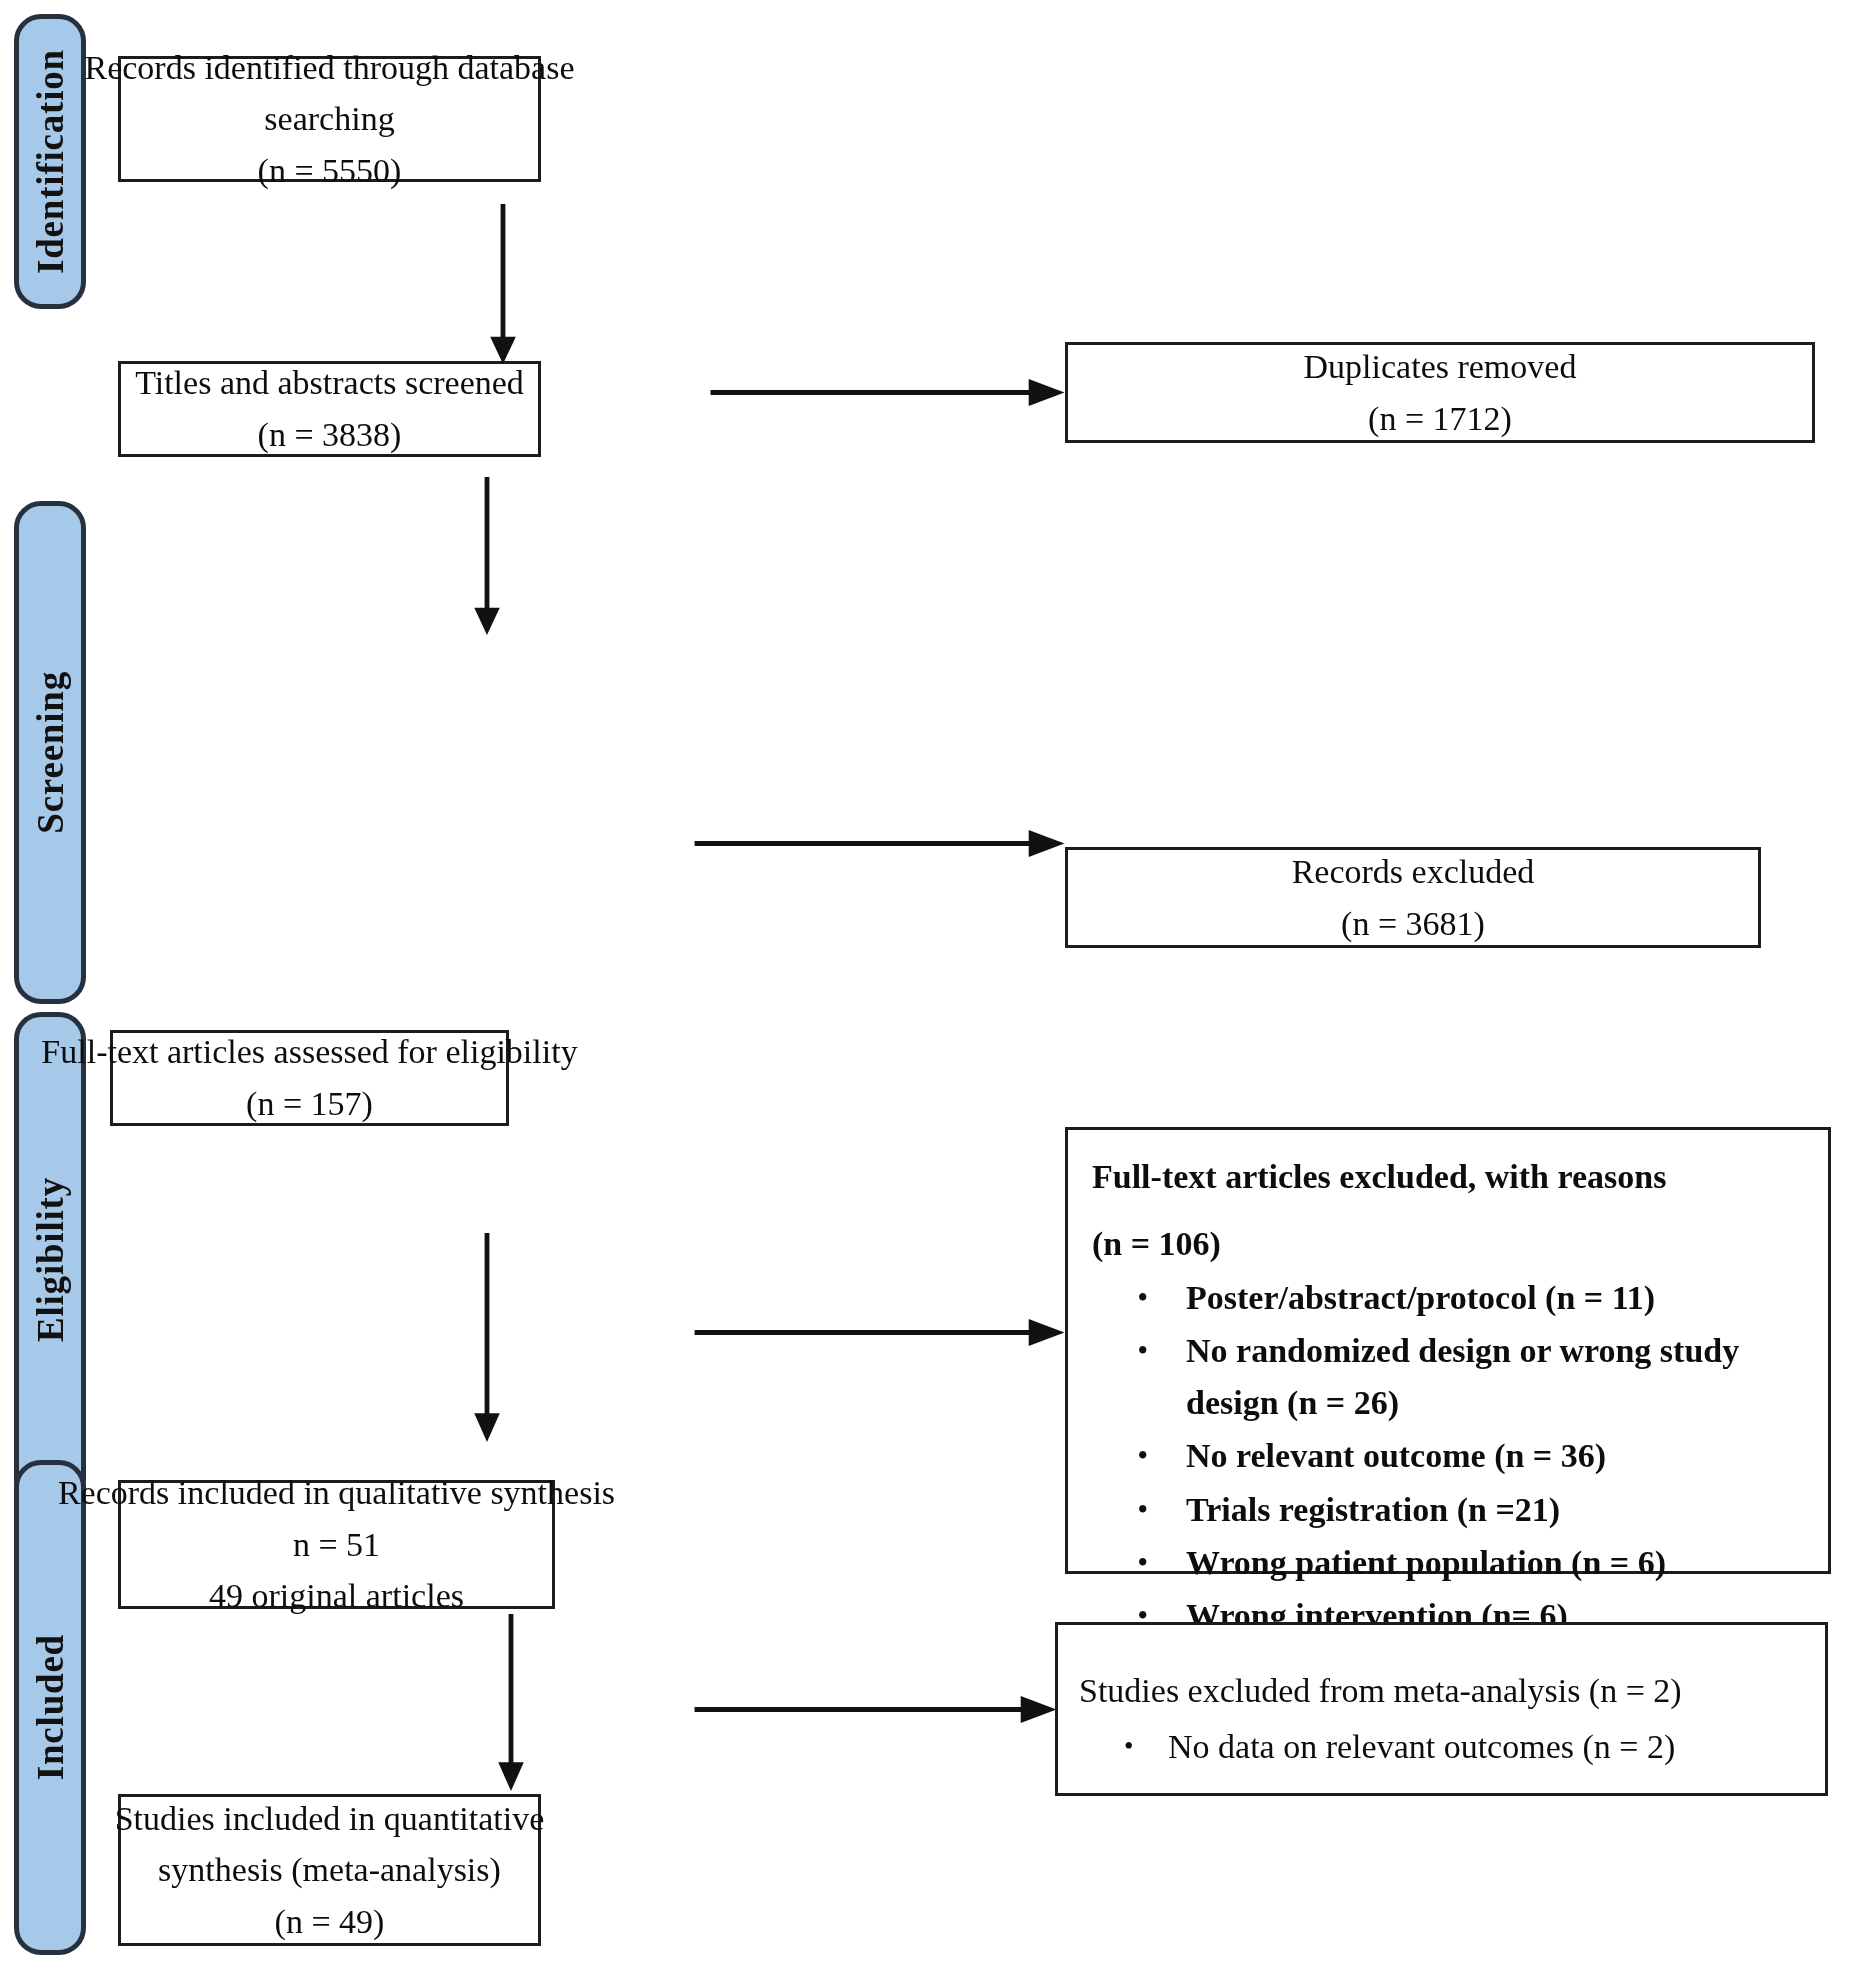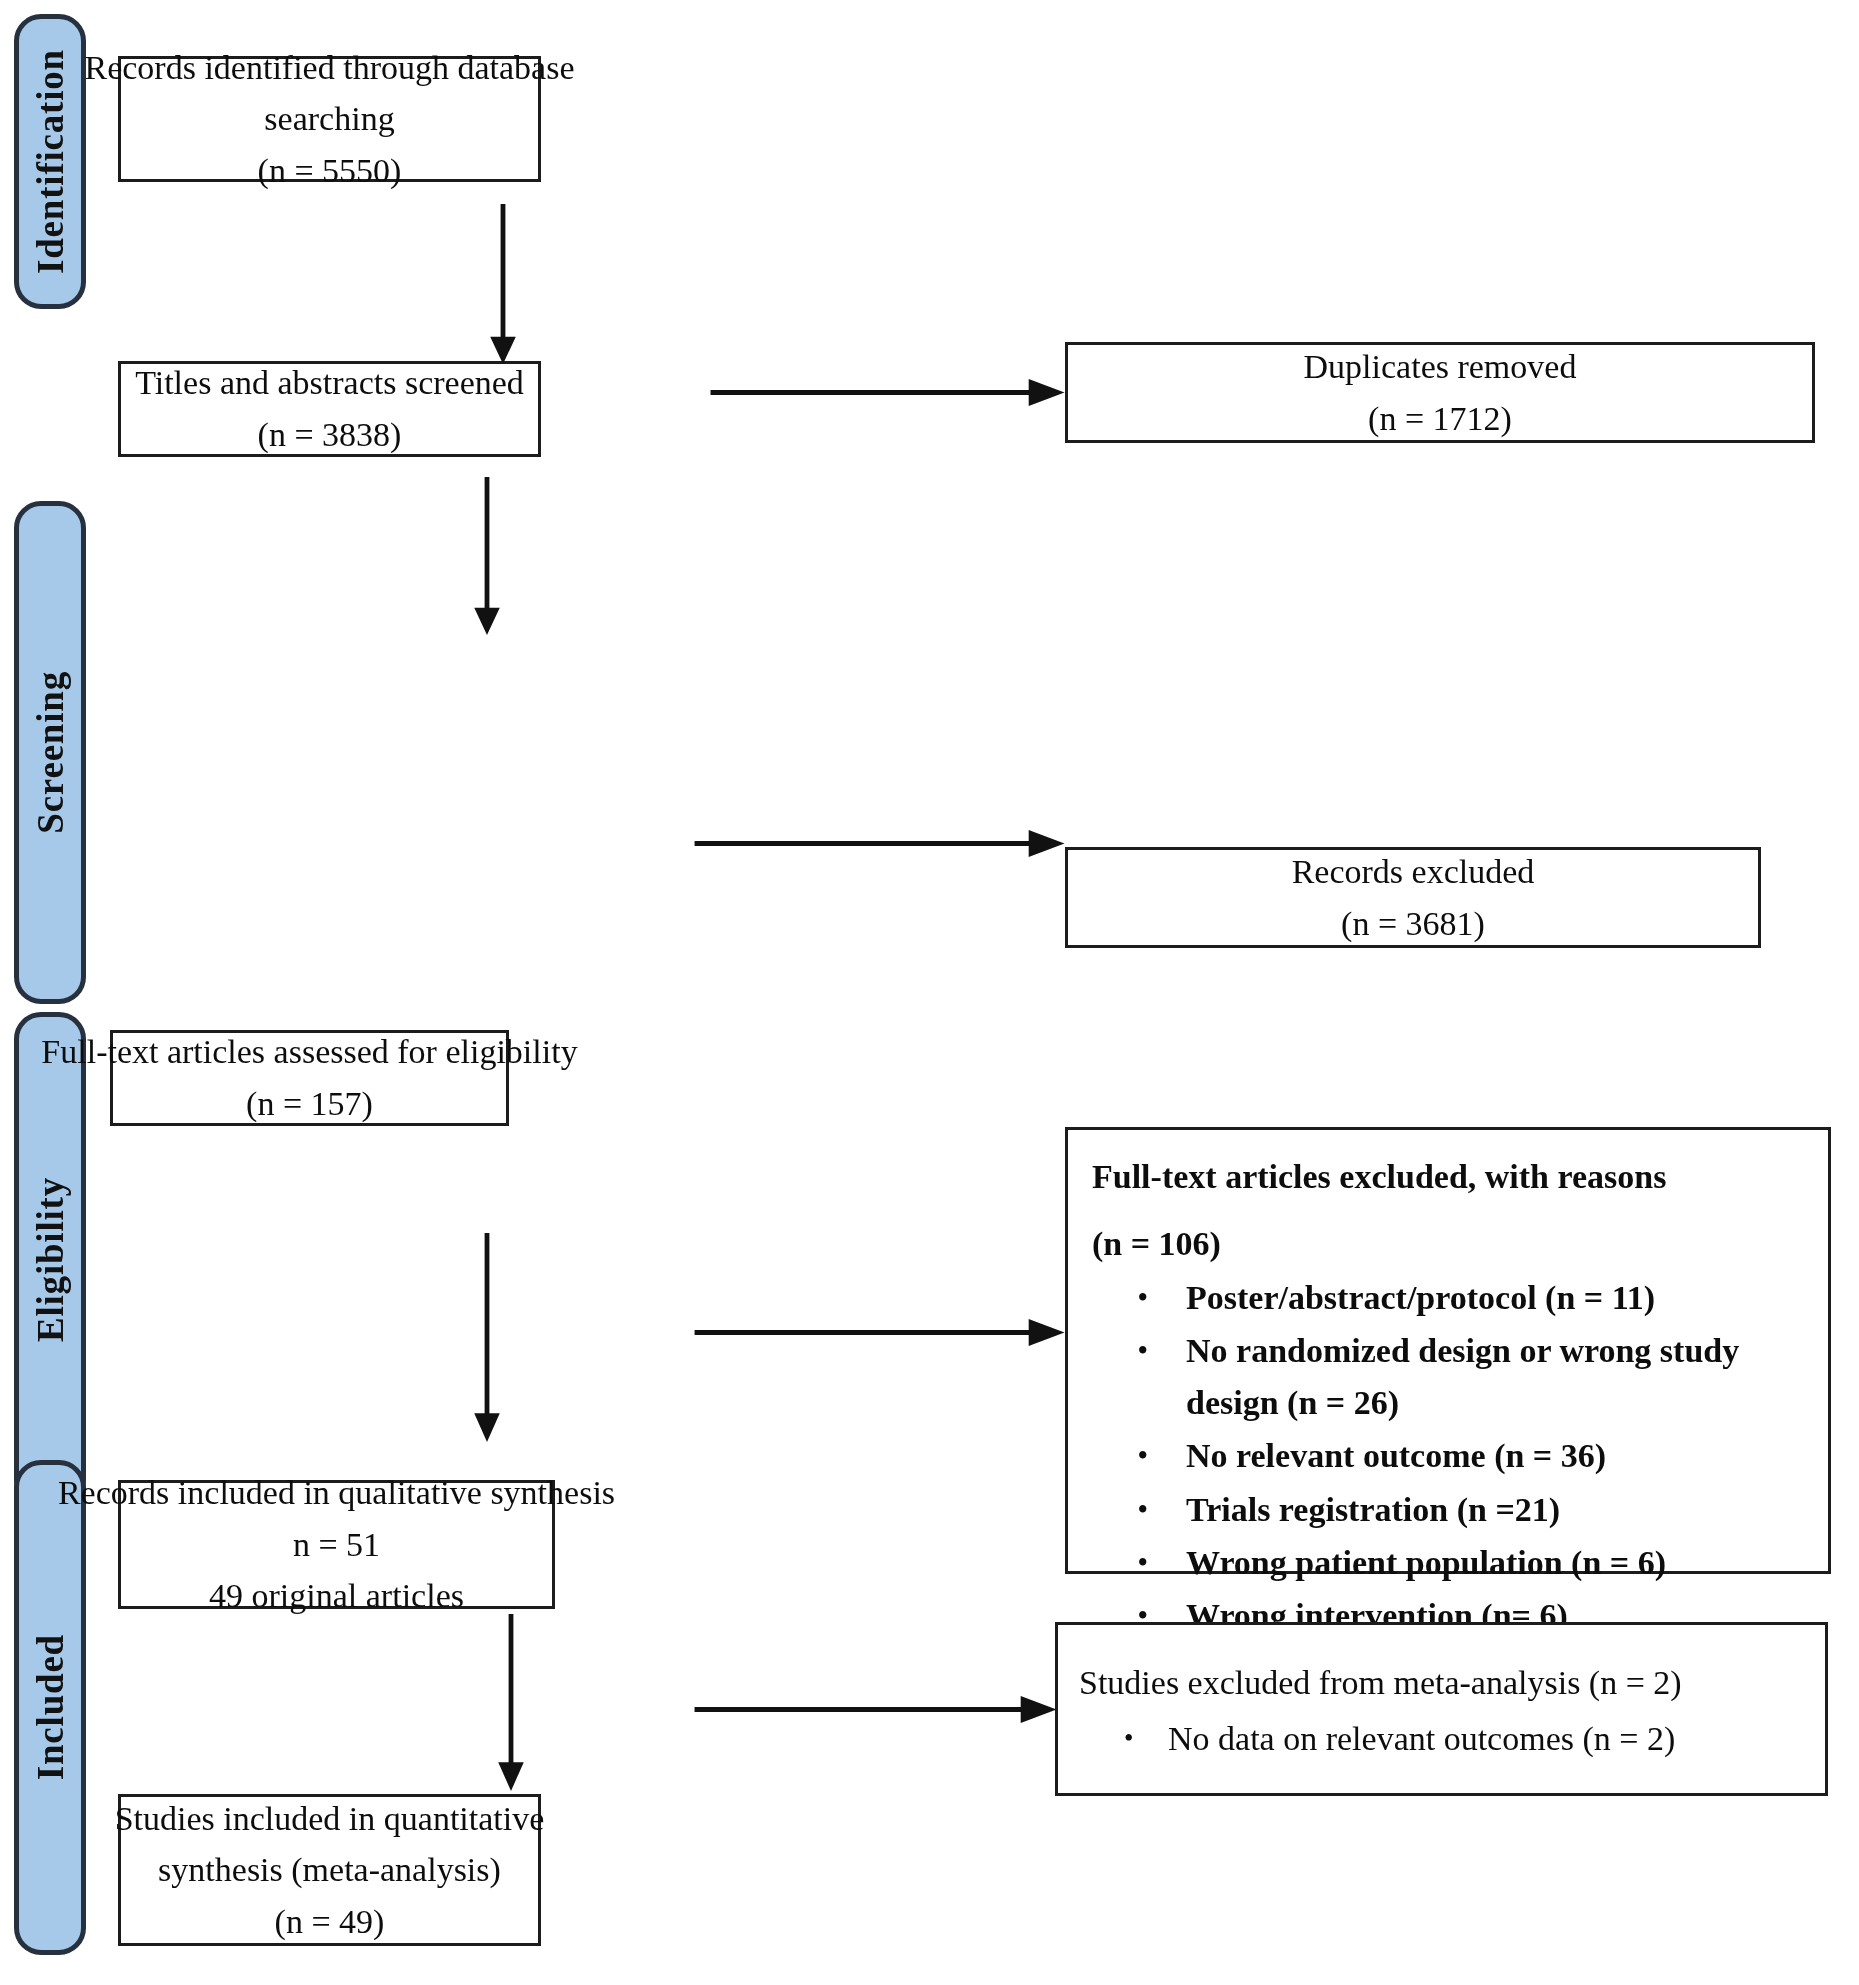--- a/index.html
+++ b/index.html
@@ -98,21 +98,21 @@
   }
   .reasons li .bullet {
     position: absolute;
     left: 46px;
     top: 0;
     font-size: 27px;
     line-height: 1.9;
   }
 
   .flow-box.meta-excluded {
-    justify-content: flex-start;
+    justify-content: center;
     align-items: stretch;
     text-align: left;
     padding: 32px 16px 12px 21px;
   }
   .meta-excluded .me-title {
     font-size: 34px;
     line-height: 1.5;
     white-space: nowrap;
   }
   .meta-excluded ul {

